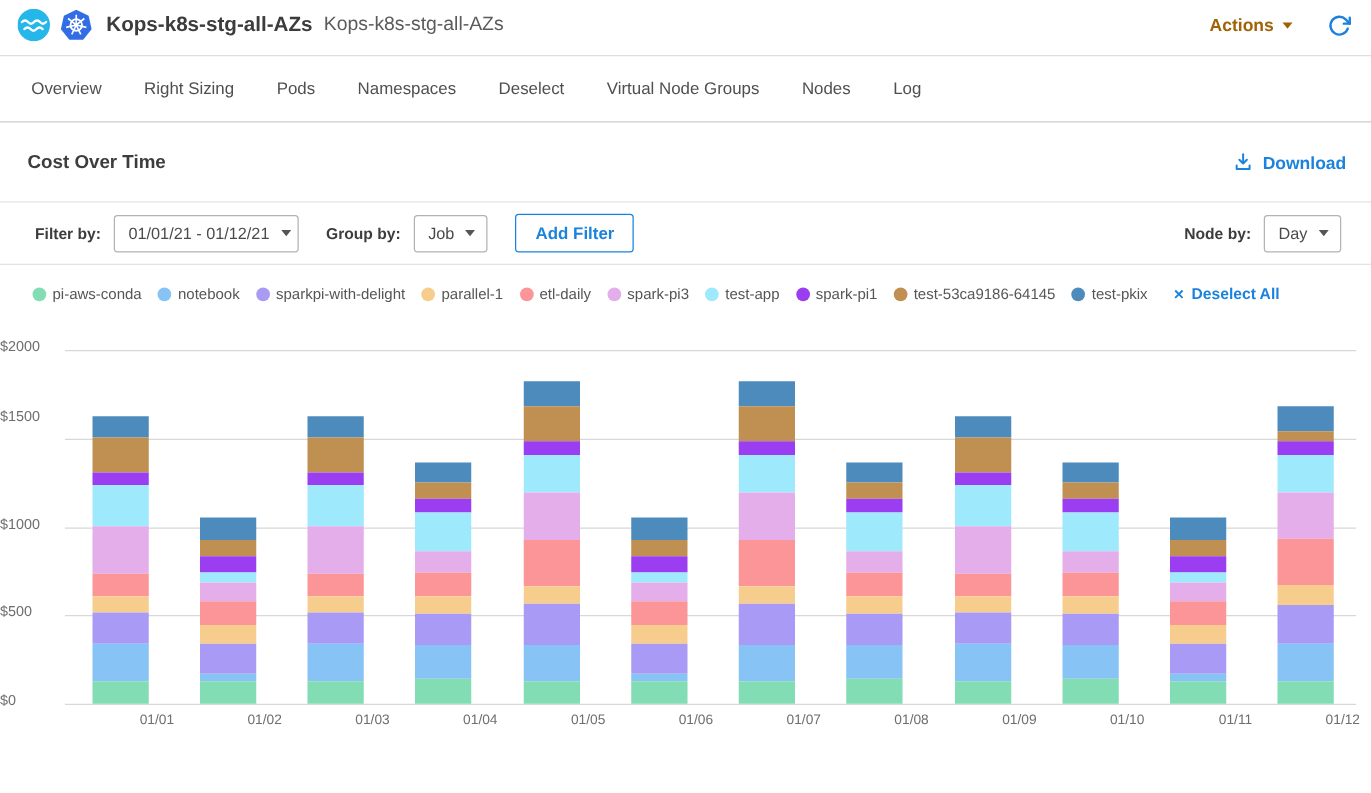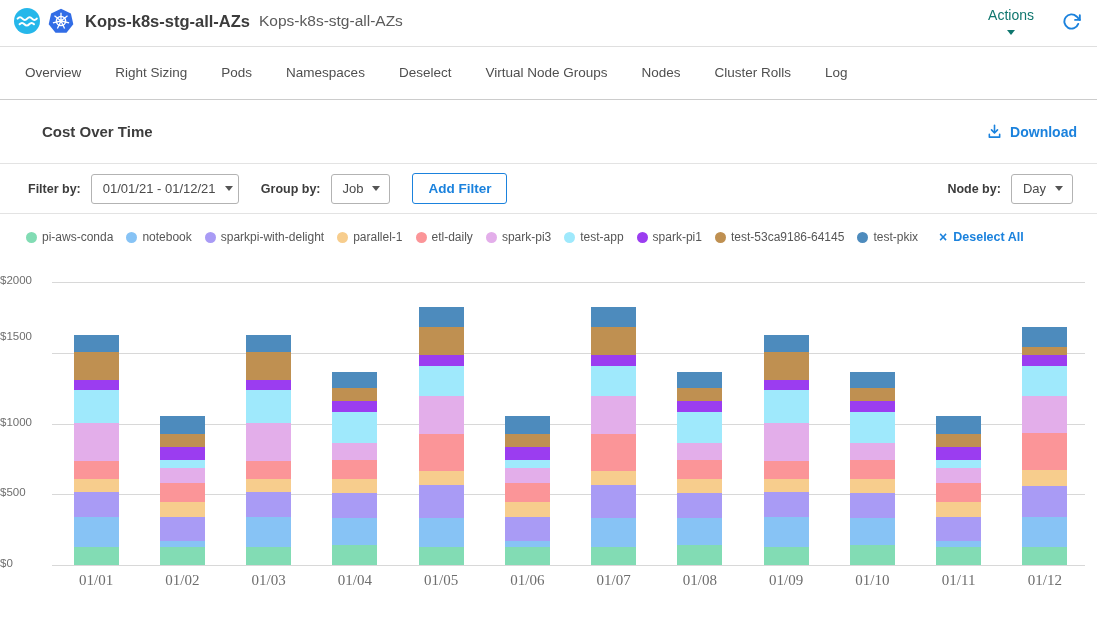--- a/index.html
+++ b/index.html
@@ -14,32 +14,32 @@
   
   .breadcrumb-row { padding:8px 0 0 14px; font-size:13px; }
   .breadcrumb-row a { color:#1b82dd; cursor:pointer; }
   .crumb-sep { color:#8a8a8a; margin-left:4px; }
   .header-row { display:flex; align-items:center; padding:7px 16px 11px 14px; border-bottom:1px solid #dfdfdf; }
   .app-icon { width:26px; height:26px; display:inline-flex; flex:0 0 auto; }
   .app-icon + .app-icon { margin-left:8px; }
   .cluster-title { margin-left:11px; font-size:16.5px; font-weight:bold; color:#3c3c3c; }
   .cluster-subtitle { margin-left:9px; font-size:15.5px; color:#5b5b5b; }
   .header-right { margin-left:auto; display:flex; align-items:center; gap:28px; }
-  .actions-btn { display:flex; align-items:center; gap:7px; color:#0f766e; font-size:14px; font-weight:normal; cursor:pointer;flex-direction:column; }
+  .actions-btn { display:flex; align-items:center; gap:7px; color:#a16207; font-size:14px; font-weight:bold; cursor:pointer; }
   .caret-down { width:0; height:0; border-left:4.5px solid transparent; border-right:4.5px solid transparent; border-top:5.5px solid currentColor; display:inline-block; }
   .refresh-btn { display:inline-flex; cursor:pointer; }
 
   
   .tabs { display:flex; padding-left:8px; border-bottom:1px solid #cccccc; height:53px; }
   .tab { padding:0 12px; margin:0 5px; line-height:52px; font-size:13.5px; color:#4f4f4f; white-space:nowrap; cursor:pointer; }
   .tab.active { color:#1b82dd; font-weight:bold; box-shadow:inset 0 -3px 0 #1b82dd; }
 
   
   .section-row { display:flex; align-items:center; padding:0 20px 0 22px; height:64px; border-bottom:1px solid #e3e3e3; }
-  .section-title { font-size:15px; font-weight:bold; color:#3d3d3d;margin-left:20px; }
+  .section-title { font-size:15px; font-weight:bold; color:#3d3d3d; }
   .download-btn { margin-left:auto; display:flex; align-items:flex-start; gap:8px; color:#1b82dd; font-size:14px; font-weight:bold; cursor:pointer; }
 
   
   .filter-row { display:flex; align-items:center; padding:0 24px 0 28px; height:50px; border-bottom:1px solid #e3e3e3; font-size:12.5px; }
   .flabel { font-weight:bold; color:#3c3c3c; white-space:nowrap; }
   .select { display:flex; align-items:center; justify-content:space-between; border:1px solid #b3b3b3; border-radius:3px; height:30px; padding:0 9px 0 11px; font-size:13px; color:#4a4a4a; background:#fff; cursor:pointer; white-space:nowrap; }
   .select .caret-down { color:#555; margin-left:9px; }
   .sel-date { width:148px; margin:0 22px 0 10px; }
   .sel-group { margin:0 22px 0 10px; }
   .add-filter { background:#fff; border:1px solid #1b82dd; color:#1b82dd; font-family:inherit; font-size:13.5px; font-weight:bold; border-radius:3px; height:31px; padding:0 15px; cursor:pointer; }
@@ -54,21 +54,21 @@
   .deselect-x { font-size:14px; margin-right:6px; font-weight:bold; }
 
   
   .chart { position:relative; height:341px; }
   .gridline { position:absolute; left:52px; width:1033px; height:1px; background:#d8d8d8; }
   .ytick { position:absolute; left:0; width:44px; font-size:11.5px; color:#6e6e6e; }
   .cols { position:absolute; left:53px; top:0; width:1035px; height:310px; display:flex; }
   .col { flex:1; position:relative; display:flex; align-items:center; justify-content:flex-end; flex-direction:column; }
   .bar { width:45px; display:flex; flex-direction:column; }
   .seg { width:100%; }
-  .xtick { position:absolute; top:calc(100% + 7px); width:100%; text-align:center; font-size:15px; color:#6e6e6e;font-family:Liberation Serif, serif; }
+  .xtick { position:absolute; top:calc(100% + 7px); width:100%; text-align:right; font-size:11px; color:#6e6e6e; }
 </style>
 </head>
 <body>
 
 <div>
 
 
   <div class="header-row">
     <span class="app-icon">
       <svg width="26" height="26" viewBox="0 0 26 26">
@@ -110,21 +110,20 @@
   </div>
 
   <div class="tabs" id="tabs">
       <div class="tab">Overview</div>
       <div class="tab">Right Sizing</div>
       <div class="tab">Pods</div>
       <div class="tab">Namespaces</div>
       <div class="tab">Deselect</div>
       <div class="tab">Virtual Node Groups</div>
       <div class="tab">Nodes</div>
-      <div class="tab">Cluster Rolls</div>
       <div class="tab">Log</div>
     </div>
 
   <div class="section-row">
     <span class="section-title">Cost Over Time</span>
     <span class="download-btn">
       <svg width="15" height="15" viewBox="0 0 16 16" stroke="#1b82dd" stroke-width="1.7" fill="none" stroke-linecap="round" stroke-linejoin="round">
         <path d="M8 1.5v7.5"></path>
           <path d="M4.8 6.2 8 9.4l3.2-3.2"></path>
           <path d="M2.5 11v3h11v-3"></path>

